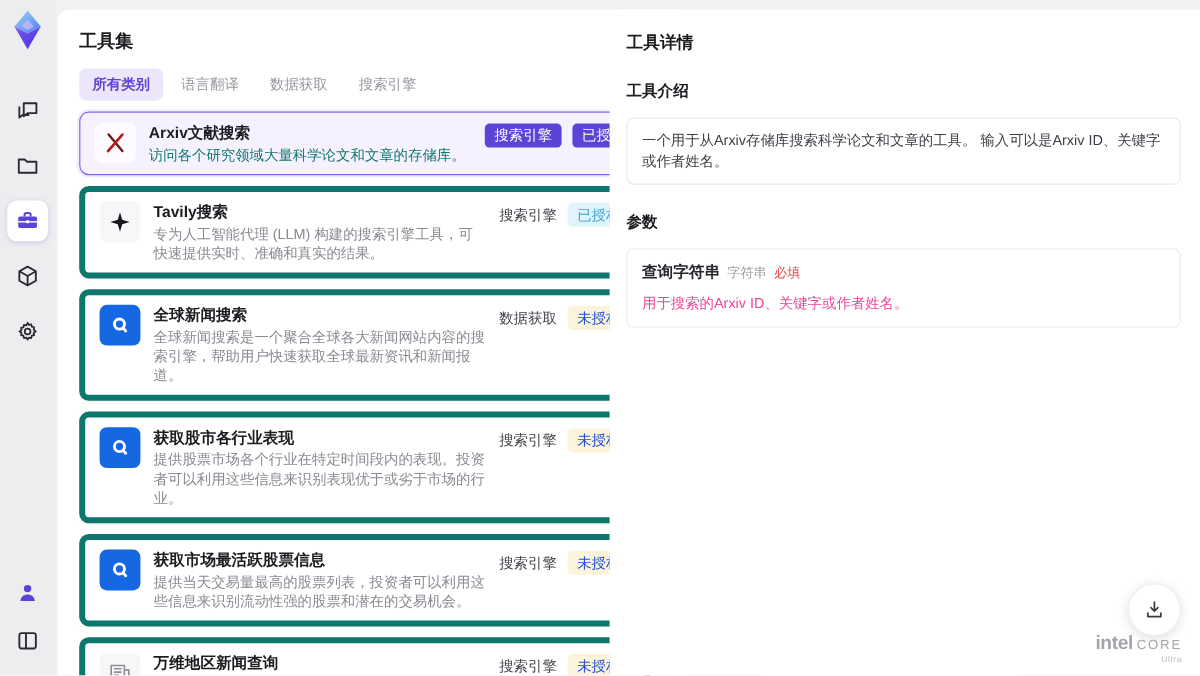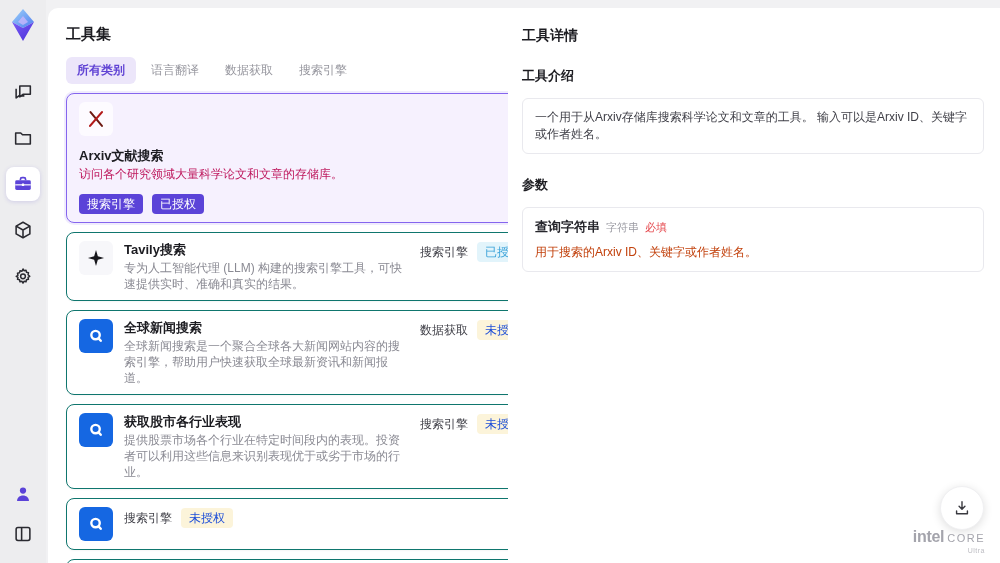--- a/index.html
+++ b/index.html
@@ -31,38 +31,37 @@
   }
   .panel-h1 { font-size:15px; font-weight:bold; margin-top:17px; }
   .tabs { display:flex; gap:4px; margin-top:13px; align-items:center; }
   .tab {
     font-size:12px; color:#97979f; padding:5px 11px; border-radius:6px; cursor:pointer; white-space:nowrap;
   }
   .tab.active { background:#ece6fa; color:#6043d4; font-weight:bold; }
   .tool-list { margin-top:9px; display:flex; flex-direction:column; gap:9px; padding-right:12px; }
   .card {
     display:flex; gap:11px; padding:8px 12px;
-    border:1px solid #0f766e; border-radius:8px; background:#fff;
+    border:5px solid #0f766e; border-radius:8px; background:#fff;
     box-shadow:0 1px 2px rgba(0,0,0,.04); cursor:pointer;
   }
   .card.selected {
     background:#f6f1fe; border:1px solid #8565ee;
     box-shadow:0 0 0 2px rgba(133,101,238,.12);
-    flex-direction:column;
   }
   .card-icon {
     width:34px; height:34px; border-radius:6px; background:#f7f7fa; flex-shrink:0;
     display:flex; align-items:center; justify-content:center; overflow:hidden;
   }
   .card.selected .card-icon { background:#fdfbff; }
   .card-icon.blue { background:#1567e2; }
   .card-body { flex:1; min-width:0; }
   .card-title { font-size:13px; font-weight:bold; line-height:17px; color:#1c1c21; }
   .card-desc { font-size:12px; color:#8a8a93; line-height:16px; margin-top:2px; }
-  .card.selected .card-desc { color:#be185d; }
+  .card.selected .card-desc { color:#0f766e; }
   .card-meta { display:flex; gap:9px; flex-shrink:0; align-items:flex-start; padding-top:1px; }
   .cat-text { font-size:12px; color:#42424a; line-height:20px; white-space:nowrap; }
   .badge { font-size:12px; padding:2px 8px; border-radius:4px; line-height:16px; white-space:nowrap; }
   .badge.solid { background:#5b43d8; color:#ffffff; }
   .badge.auth { background:#e2f4fb; color:#3aa2d9; }
   .badge.unauth { background:#fcf4da; color:#1d4ed8; }
   .scroll-track {
     position:absolute; right:4px; top:95px; width:6px; height:462px;
     background:#f0f0f2; border-radius:3px;
   }
@@ -78,21 +77,21 @@
   .detail-h1 { font-size:14px; font-weight:bold; margin-top:19px; }
   .section-h2 { font-size:13px; font-weight:bold; margin-top:22px; }
   .info-box {
     margin-top:13px; border:1px solid #e9e9ee; border-radius:6px;
     padding:10px 12px; font-size:12px; color:#3f3f47; line-height:17px;
   }
   .param-head { display:flex; align-items:baseline; gap:6px; }
   .param-name { font-size:13px; font-weight:bold; color:#26262c; }
   .param-type { font-size:11px; color:#9a9aa2; }
   .param-required { font-size:11px; color:#e5484d; }
-  .param-desc { margin-top:8px; font-size:12px; color:#c2410c; }
+  .param-desc { margin-top:8px; font-size:12px; color:#ec4899; }
   
   .download-btn {
     position:absolute; right:16px; bottom:33px; width:44px; height:44px;
     border-radius:50%; background:#ffffff; border:1px solid #f0f0f2;
     box-shadow:0 2px 10px rgba(0,0,0,.13);
     display:flex; align-items:center; justify-content:center; cursor:pointer;
   }
   .brand { position:absolute; right:15px; bottom:7px; text-align:right; color:#a4a4ac; line-height:11px; }
   .brand-row { white-space:nowrap; }
   .brand-intel { font-size:16px; font-weight:bold; letter-spacing:-0.3px; }
@@ -265,20 +264,24 @@
       </div>
     </div>
 
     <div class="card">
       <div class="card-icon blue">
         <svg viewBox="0 0 24 24" width="22" height="22" fill="none" stroke="#ffffff" stroke-width="2.6" stroke-linecap="round">
           <circle cx="11.5" cy="11" r="4.6"></circle>
           <path d="M14.8 14.6l2.4 2.6"></path>
         </svg>
       </div>
+      <div class="card-body">
+        <div class="card-title">获取市场最活跃股票信息</div>
+        <div class="card-desc">提供当天交易量最高的股票列表，投资者可以利用这些信息来识别流动性强的股票和潜在的交易机会。</div>
+      </div>
       <div class="card-meta">
         <span class="cat-text">搜索引擎</span>
         <span class="badge unauth">未授权</span>
       </div>
     </div>
 
     <div class="card">
       <div class="card-icon">
         <svg viewBox="0 0 24 24" width="22" height="22" fill="none" stroke="#8f8f96" stroke-width="1.5" stroke-linejoin="round">
           <rect x="4" y="5" width="12" height="14.5"></rect>

